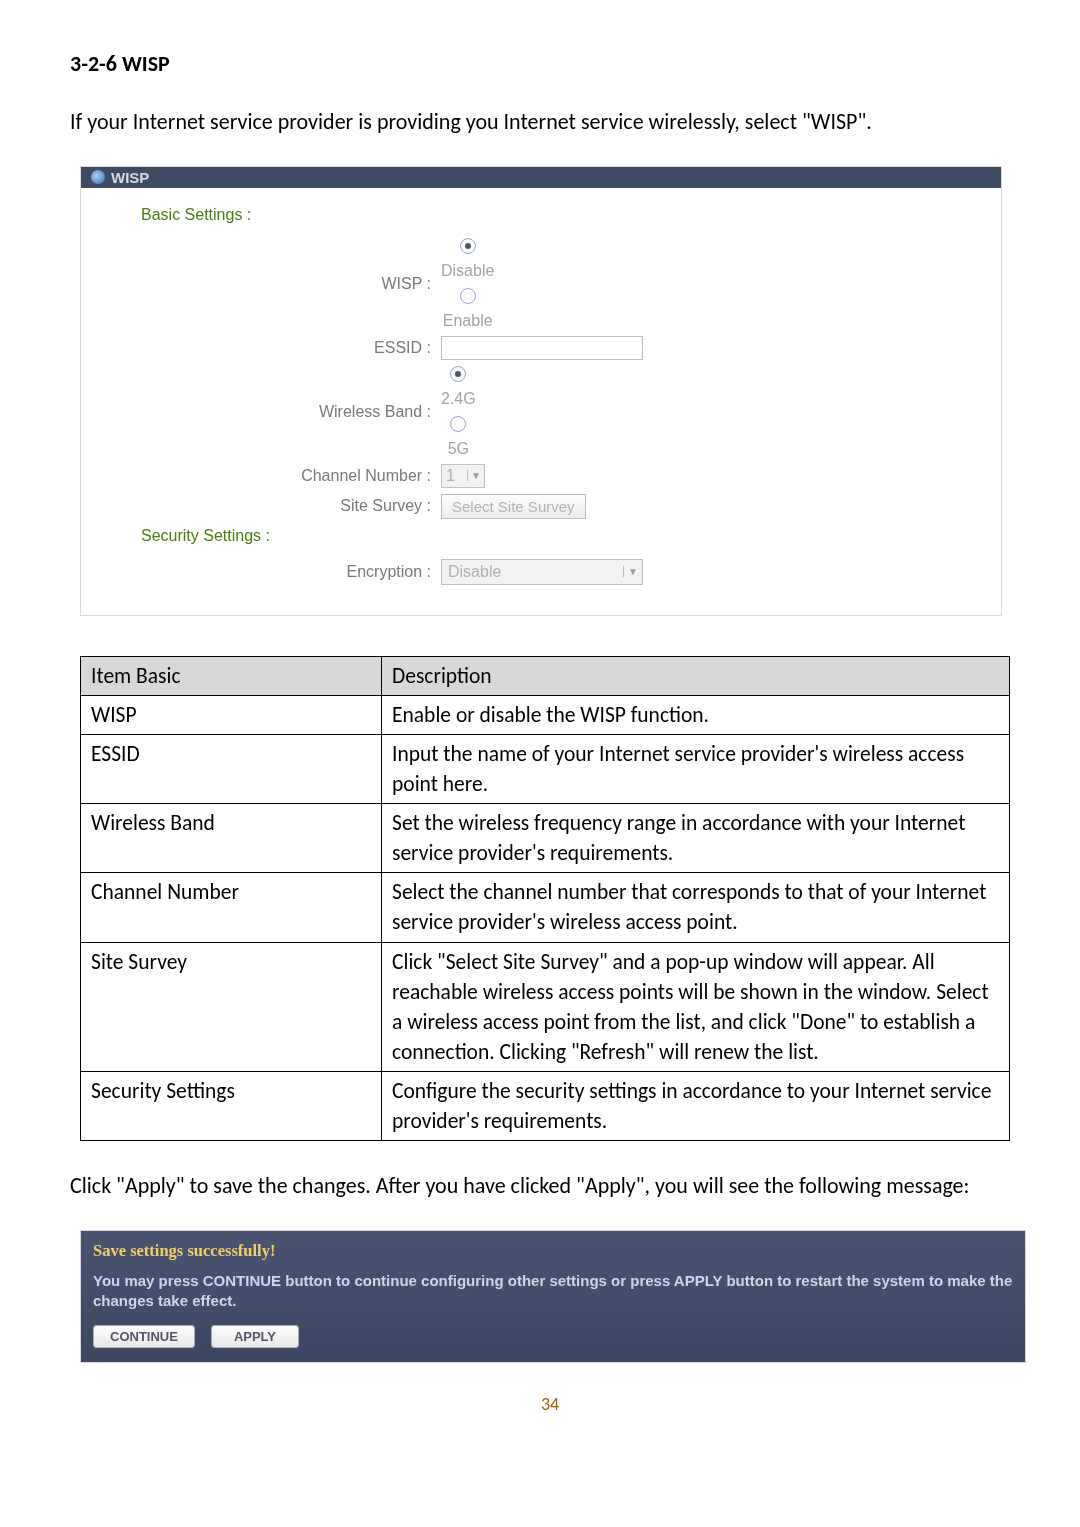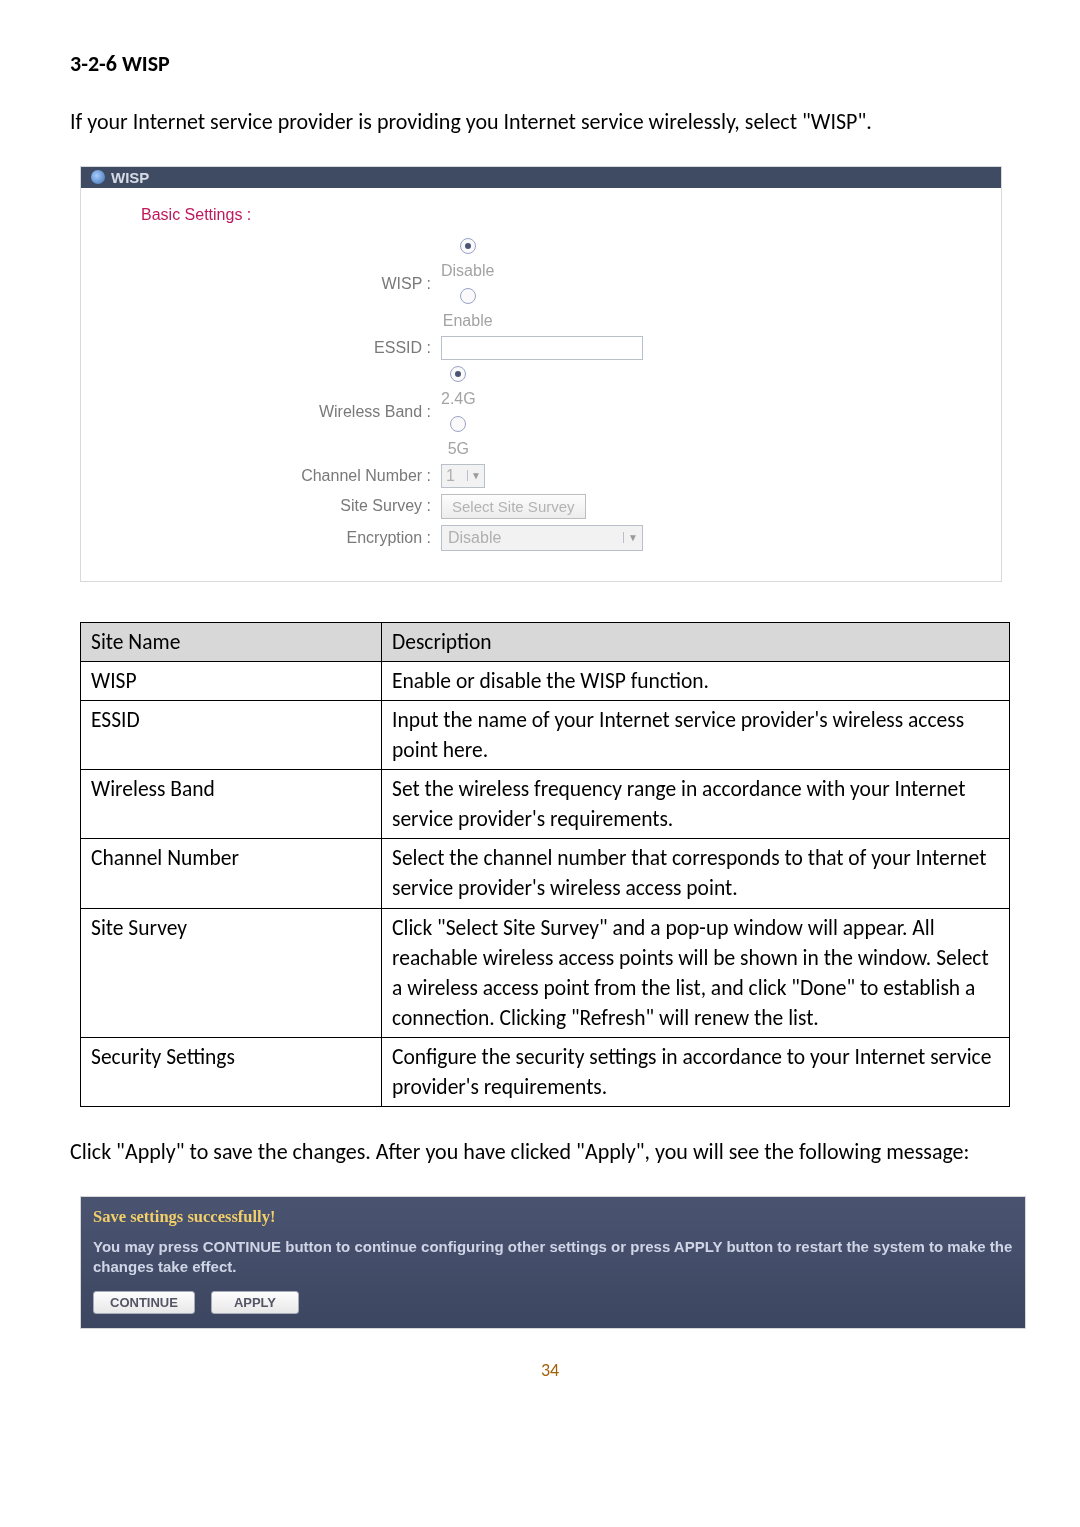--- a/index.html
+++ b/index.html
@@ -47,21 +47,21 @@
   .panel-header .circle-icon {
     width: 14px; height: 14px;
     border-radius: 50%;
     background: radial-gradient(circle at 40% 40%, #a8ccff, #3b6fad);
     margin-right: 6px;
   }
   .panel-body {
     padding: 18px 30px 24px 30px;
   }
   .subhead {
-    color: #be185d;
+    color: #4d7c0f;
     margin: 0 0 14px 30px;
   }
   .form-row {
     display: flex;
     align-items: center;
     margin: 6px 0;
   }
   .form-row .lbl {
     width: 320px;
     text-align: right;
@@ -254,37 +254,38 @@
         </div>
       </div>
 
       <div class="form-row">
         <div class="lbl">Site Survey :</div>
         <div class="val">
           <div class="btn-survey">Select Site Survey</div>
         </div>
       </div>
 
+      <div class="subhead" style="margin-top:8px;">Security Settings :</div>
 
       <div class="form-row">
         <div class="lbl">Encryption :</div>
         <div class="val">
           <div class="dropdown-wide">
             <span class="dd-text">Disable</span>
             <span class="dd-arrow">▼</span>
           </div>
         </div>
       </div>
     </div>
   </div>
 
   <table class="desc">
     <tbody>
         <tr>
-      <th>Site Name</th>
+      <th>Item Basic</th>
       <th>Description</th>
     </tr>
     <tr>
       <td>WISP</td>
       <td>Enable or disable the WISP function.</td>
     </tr>
     <tr>
       <td>ESSID</td>
       <td>Input the name of your Internet service provider's wireless access point here.</td>
     </tr>

